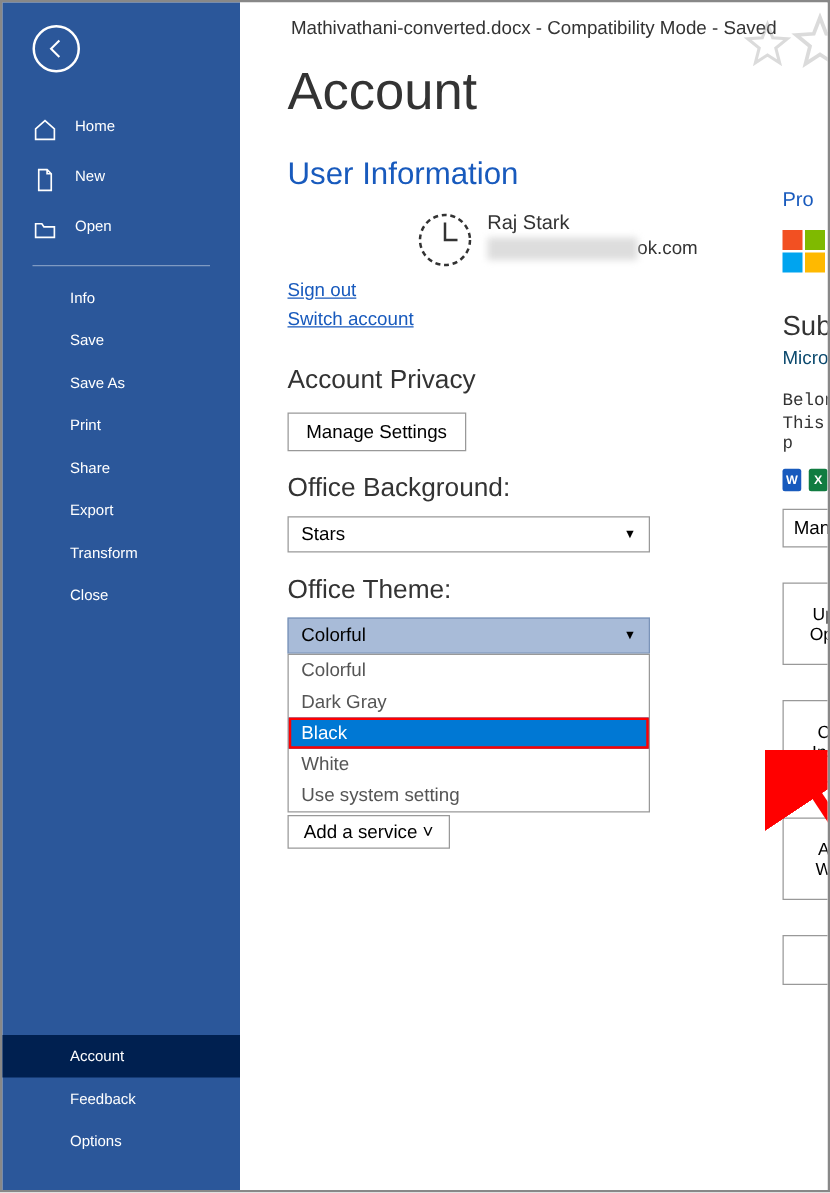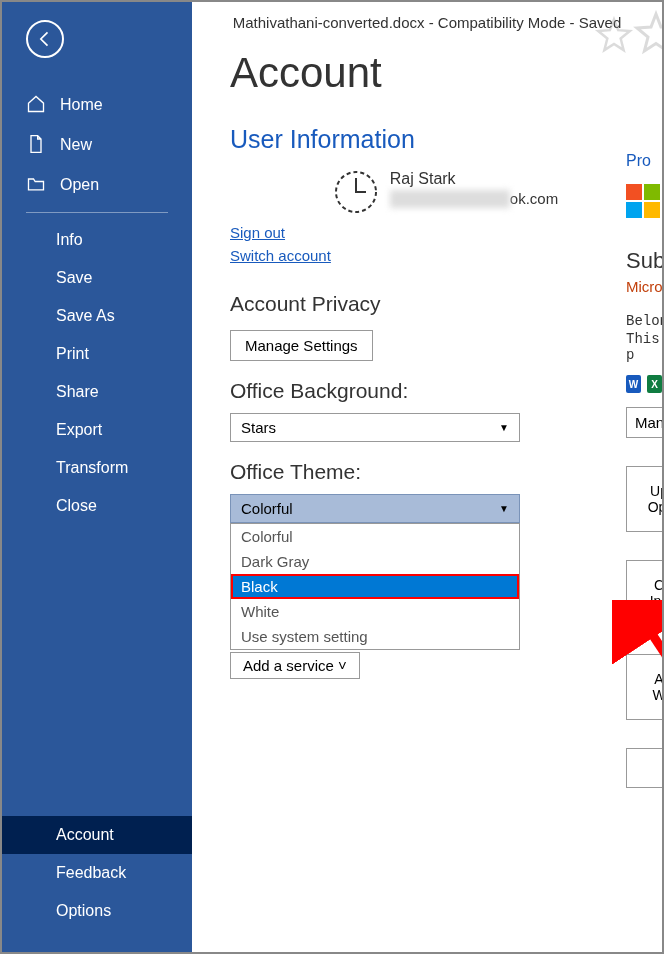--- a/index.html
+++ b/index.html
@@ -3,21 +3,21 @@
   <meta charset="utf-8">
   <style>
     * { margin: 0; padding: 0; box-sizing: border-box; font-family: "Segoe UI", Arial, sans-serif; }
     body { width: 664px; height: 954px; overflow: hidden; background: #fff; position: relative; }
     .container { display: flex; width: 100%; height: 100%; border: 2px solid #888; }
     
     .sidebar { width: 190px; background: #2b579a; color: #fff; display: flex; flex-direction: column; padding-top: 18px; }
     .back-btn { width: 38px; height: 38px; border: 2px solid #fff; border-radius: 50%; margin-left: 24px; margin-bottom: 26px; display: flex; align-items: center; justify-content: center; cursor: pointer; }
     .back-btn svg { width: 20px; height: 20px; }
     
-    .nav-item { display: flex; align-items: flex-end; padding: 10px 24px; cursor: pointer; font-size: 16px; }
+    .nav-item { display: flex; align-items: flex-start; padding: 10px 24px; cursor: pointer; font-size: 12px; }
     .nav-item .icon { width: 20px; height: 20px; margin-right: 14px; display: inline-flex; align-items: center; justify-content: center; }
     .nav-item.no-icon { padding-left: 54px; }
     
     .nav-divider { border: none; border-top: 1px solid rgba(255,255,255,0.4); margin: 8px 24px; }
     
     .nav-spacer { flex: 1; }
     .nav-item.selected { background: #002050; }
     
     .main { flex: 1; background: #fff; position: relative; overflow: hidden; }
     .doc-title { text-align: center; padding: 12px 0 0 0; font-size: 15px; color: #333; }
@@ -49,21 +49,21 @@
     .dropdown-item.highlighted { background: #0078d4; color: #fff; border: 2px solid red; padding: 2px 8px; }
     
     .addservice { display: inline-block; border: 1px solid #999; padding: 4px 12px; font-size: 15px; background: #fff; cursor: pointer; margin-top: 4px; }
     
     .right-cut { position: absolute; right: 0; top: 150px; width: 40px; padding-left: 4px; }
     .right-cut .prod { color: #185abd; font-size: 16px; }
     .squares { display: grid; grid-template-columns: 16px 16px; grid-template-rows: 16px 16px; gap: 2px; margin-top: 14px; margin-bottom: 30px; }
     .sq { width: 16px; height: 16px; }
     .sq.r { background: #f25022; } .sq.g { background: #7fba00; } .sq.b { background: #00a4ef; } .sq.y { background: #ffb900; }
     .right-cut .subs { color: #333; font-size: 22px; }
-    .right-cut .subt { color: #c2410c; font-size: 15px; margin-top: 4px; }
+    .right-cut .subt { color: #0c4a6e; font-size: 15px; margin-top: 4px; }
     .right-cut .para { color: #333; font-size: 14px; margin-top: 18px; font-family: Liberation Mono, monospace; }
     .mini-apps { display:flex; gap:6px; margin-top:12px; }
     .mini-app { width:18px; height:18px; border-radius:2px; display:flex; align-items:center; justify-content:center; color:#fff; font-size:10px; font-weight:bold; }
     .mini-app.w { background:#185abd; } .mini-app.x { background:#107c41; }
     .right-btn { border:1px solid #999; padding:6px 0 6px 8px; font-size:15px; margin-top:14px; text-align:left; width:38px; overflow:hidden; white-space:nowrap; }
     .right-card { border:1px solid #999; margin-top:28px; padding:16px 0 16px 10px; width:56px; text-align:center; font-size:14px; overflow:hidden; }
     .right-card-line { white-space:nowrap; }
     
     .arrow { position: absolute; left: 420px; top: 598px; pointer-events: none; }
   </style>

